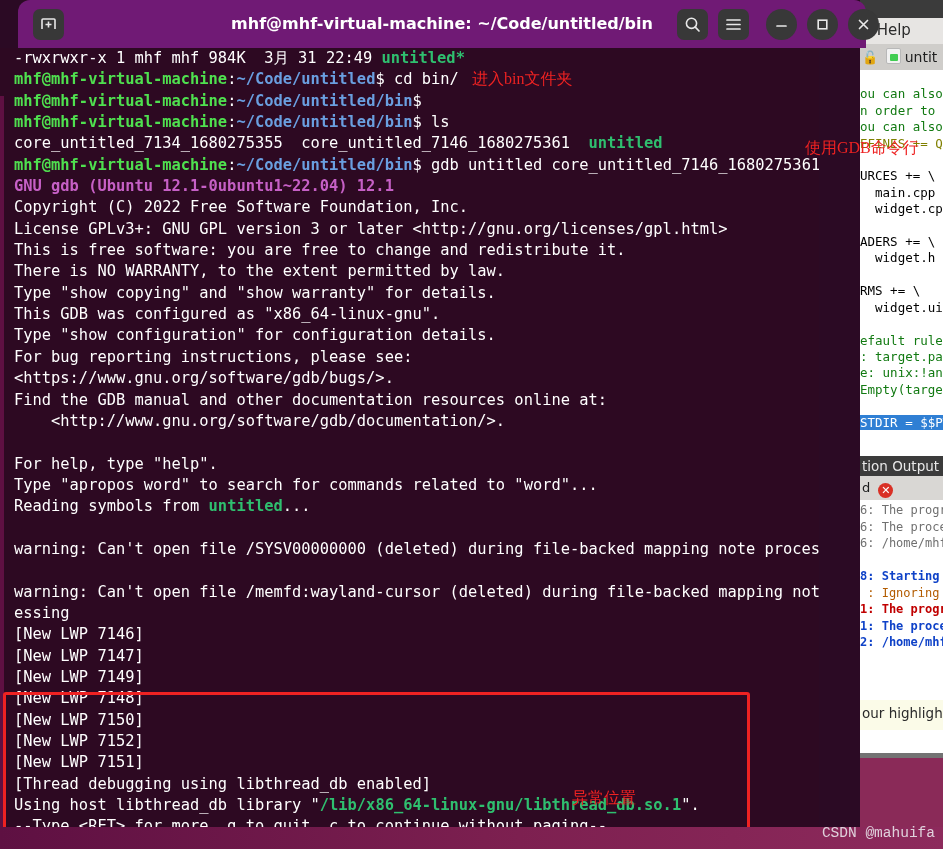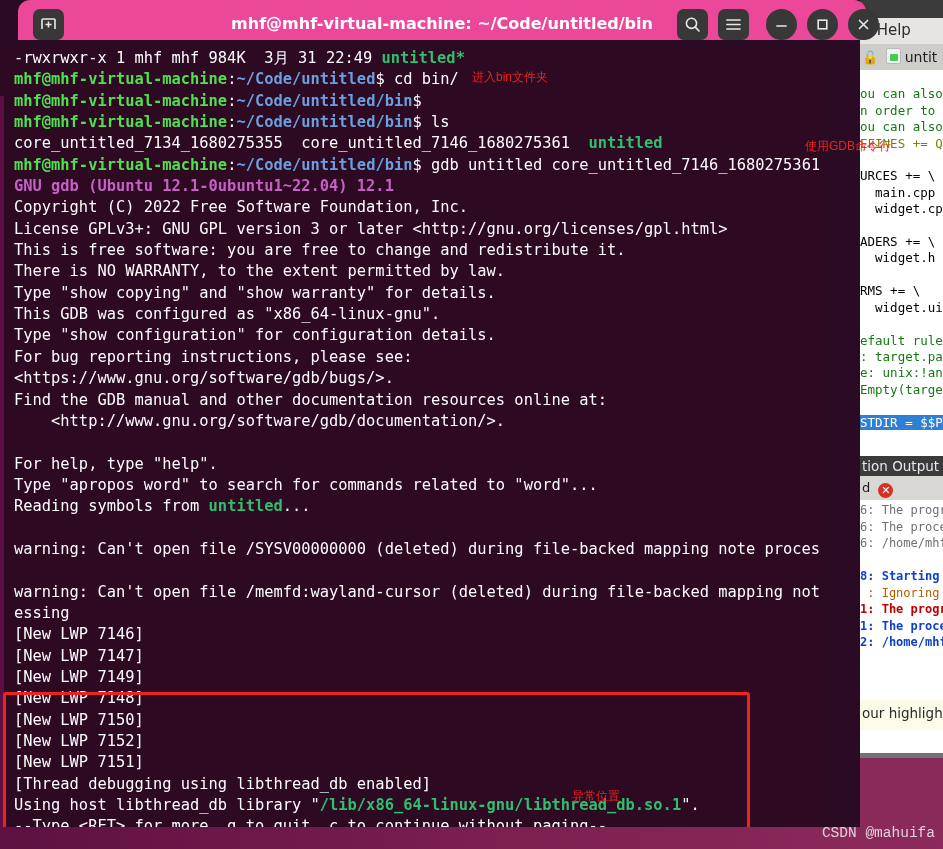--- a/index.html
+++ b/index.html
@@ -118,22 +118,22 @@
   
   #term-window {
     position: absolute;
     left: 0px;
     top: 0px;
     width: 866px;
     height: 849px;
   }
   #titlebar {
     position: absolute; left: 18px; top: 0px;
-    width: 848px; height: 40px;
-    background: #ec4899;
+    width: 848px; height: 48px;
+    background: #701a75;
     border-top-left-radius: 12px;
     border-top-right-radius: 12px;
   }
   #titlebar .title {
     position: absolute; left: 0; top: 0; width: 100%;
     text-align: center; line-height: 48px;
     color: #ffffff; font-size: 16px; font-weight: bold;
     font-family: "DejaVu Sans", "Liberation Sans", sans-serif;
   }
   .tb-btn {
@@ -182,22 +182,22 @@
   }
   #term-left-edge {
     position:absolute; left:0; top:48px; width:4px; height:801px;
     background:#5e1042;
   }
 
   
   .annot {
     position: absolute;
     color: #ee2222;
-    font-family: Liberation Sans, sans-serif;
-    font-size: 12px;
+    font-family: Liberation Serif, serif;
+    font-size: 16px;
     white-space: nowrap;
     font-weight: 500;
   }
   #annot-bin  { left: 472px; top: 69px; }
   #annot-gdb  { left: 805px; top: 138px; }
   #annot-exc  { left: 572px; top: 788px; }
 
   #redbox {
     position: absolute;
     left: 3px; top: 692px;

